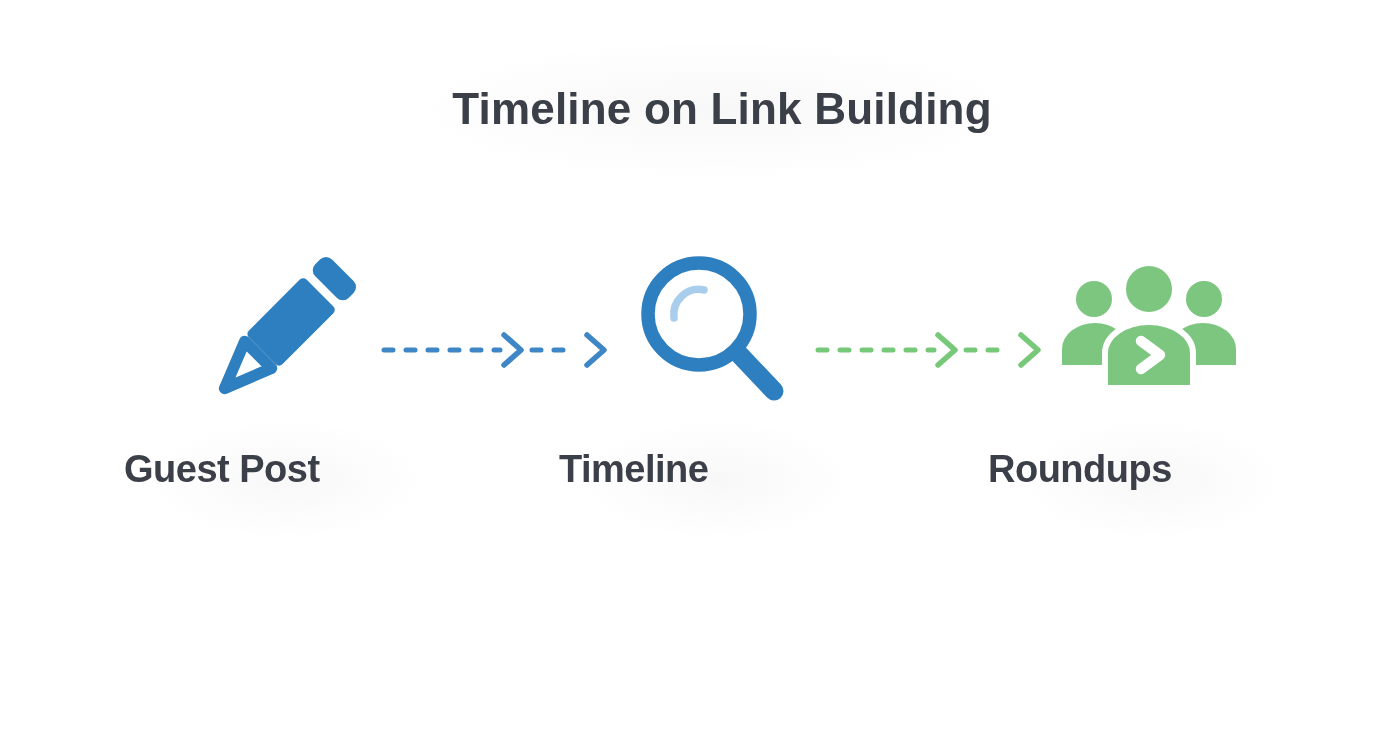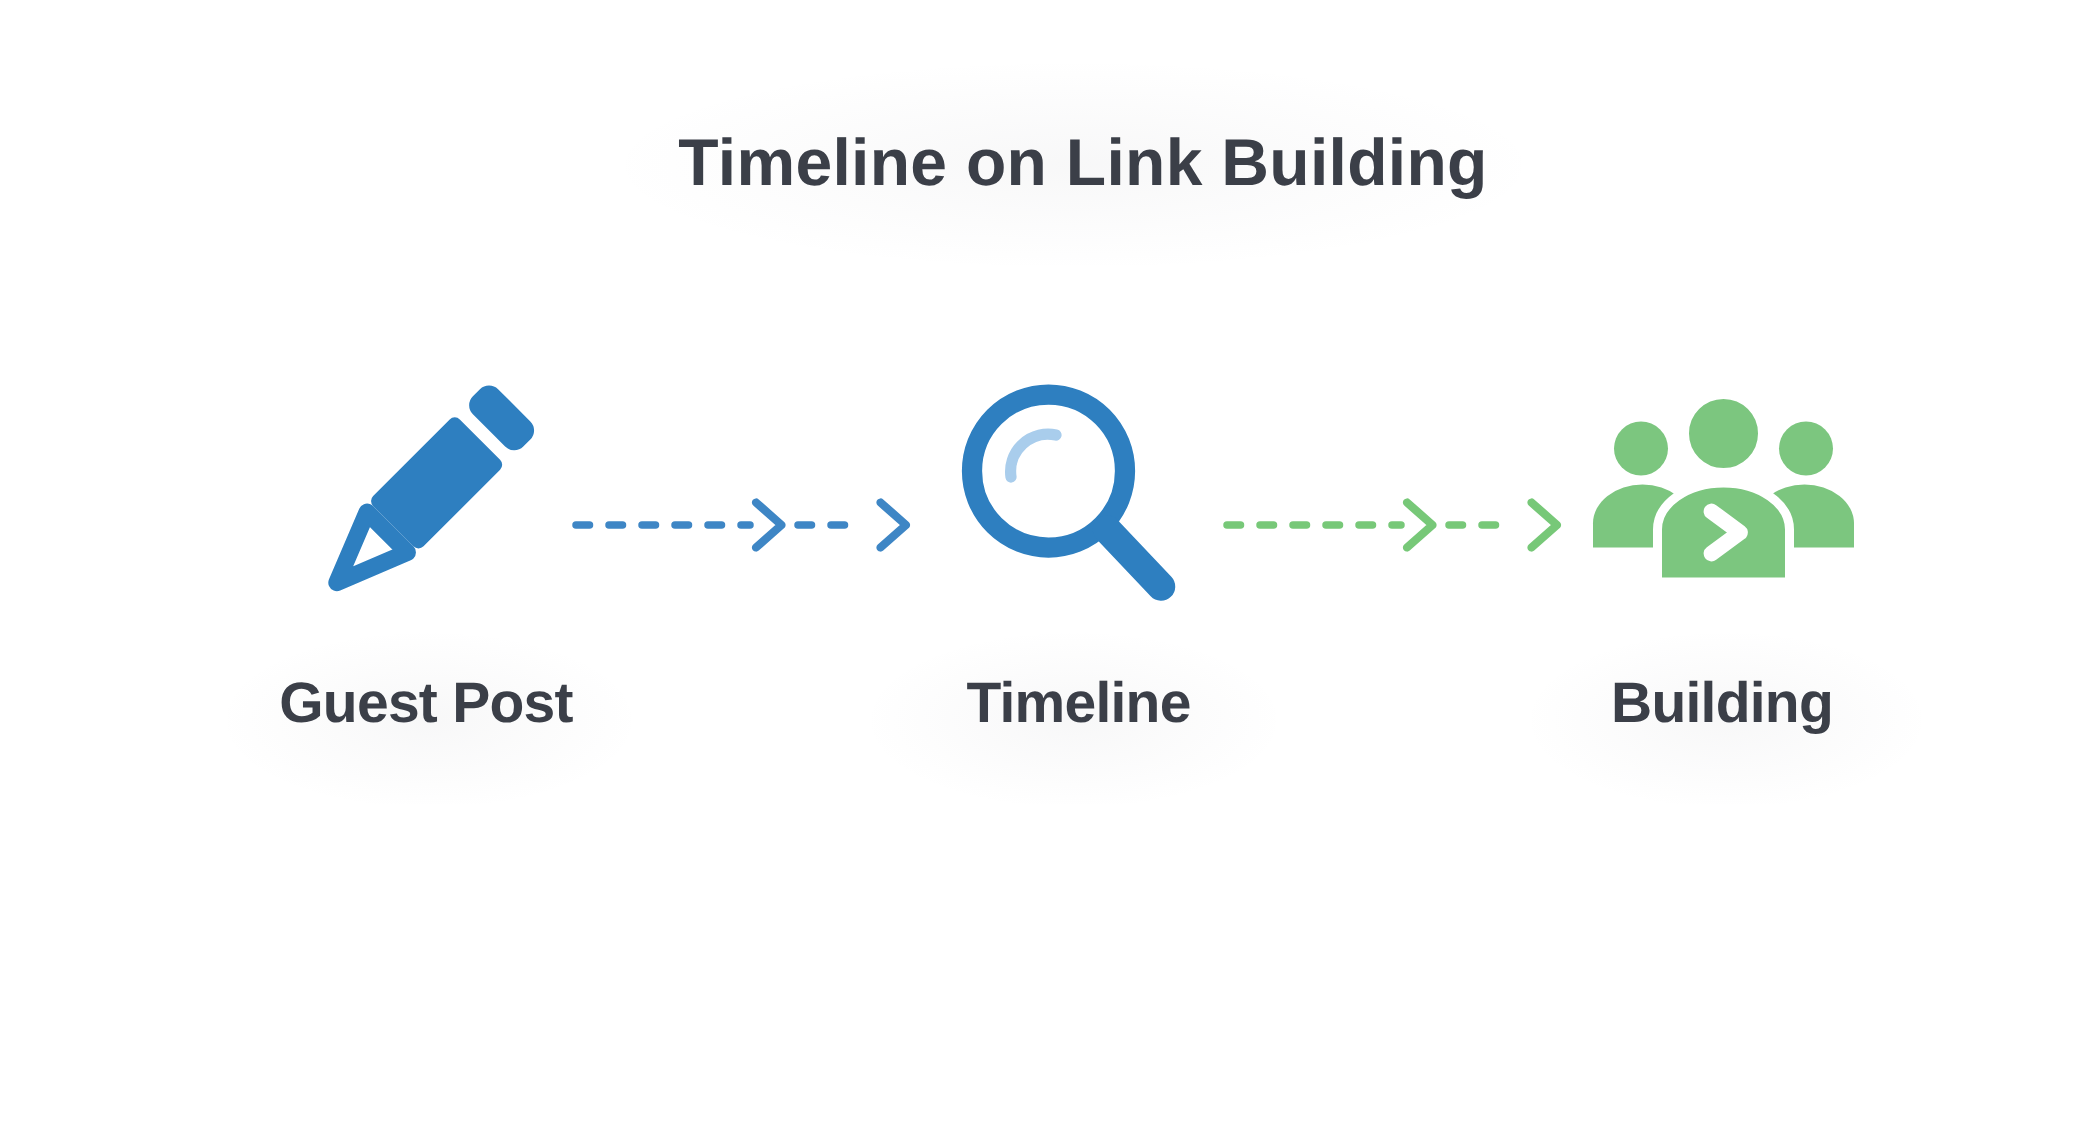--- a/index.html
+++ b/index.html
@@ -49,21 +49,21 @@
   .people-icon    { left: 1043px; top: 259px; }
 
   .connector { position: absolute; }
   .connector-1 { left: 364px; top: 330px; }
   .connector-2 { left: 798px; top: 330px; }
 
   .step-label {
     position: absolute;
     top: 448px;
     width: 320px;
-    text-align: center;
+    text-align: left;
     font-size: 38px;
     font-weight: 700;
     letter-spacing: -0.5px;
     color: var(--text, #3b3f48);
   }
   .label-1 { left: 108px; }  
   .label-2 { left: 543px; }  
   .label-3 { left: 972px; }  
 
   
@@ -144,15 +144,15 @@
       <path class="fill-green" d="M3 106 V90 A33 26 0 0 1 69 90 V106 Z"></path>
       <path class="fill-green" d="M111 106 V90 A33 26 0 0 1 177 90 V106 Z"></path>
       <circle class="fill-green white-sep" cx="90" cy="30" r="26"></circle>
       <path class="fill-green white-sep" d="M46 129 V94 A44 31 0 0 1 134 94 V129 Z" stroke-linejoin="round"></path>
       <path class="chevron-people" d="M82 82 L101 96 L82 110"></path>
     </svg>
   </div>
 
   <div class="step-label label-1">Guest Post</div>
   <div class="step-label label-2">Timeline</div>
-  <div class="step-label label-3">Building</div>
+  <div class="step-label label-3">Roundups</div>
 
 </div>
 
 </body></html>

